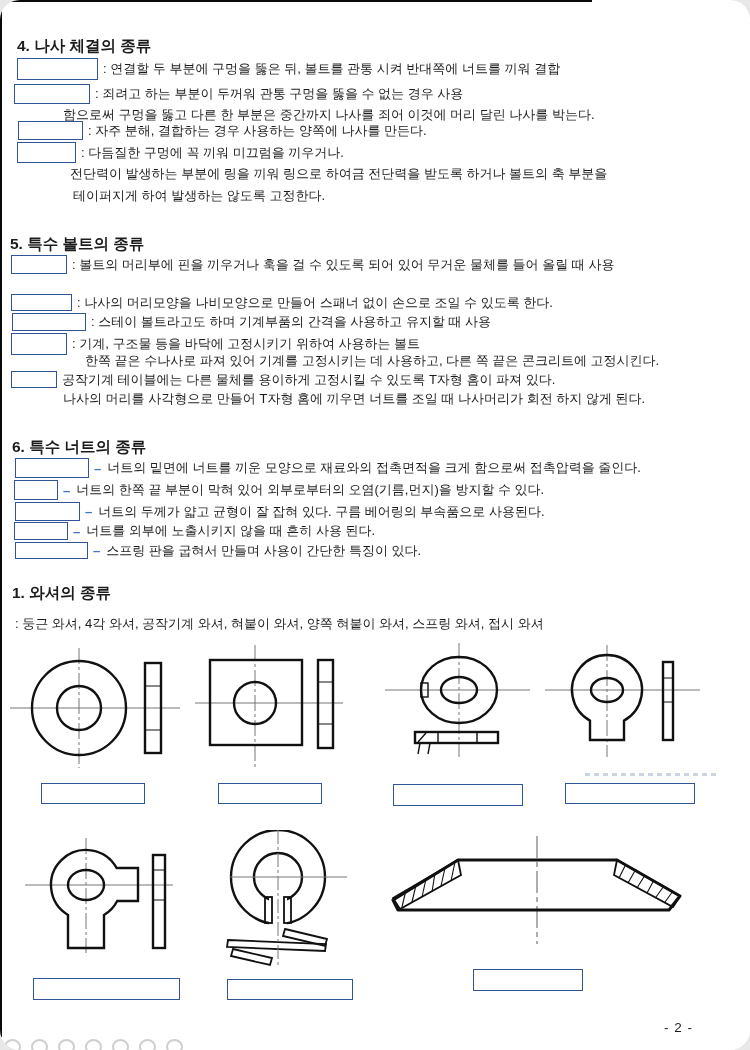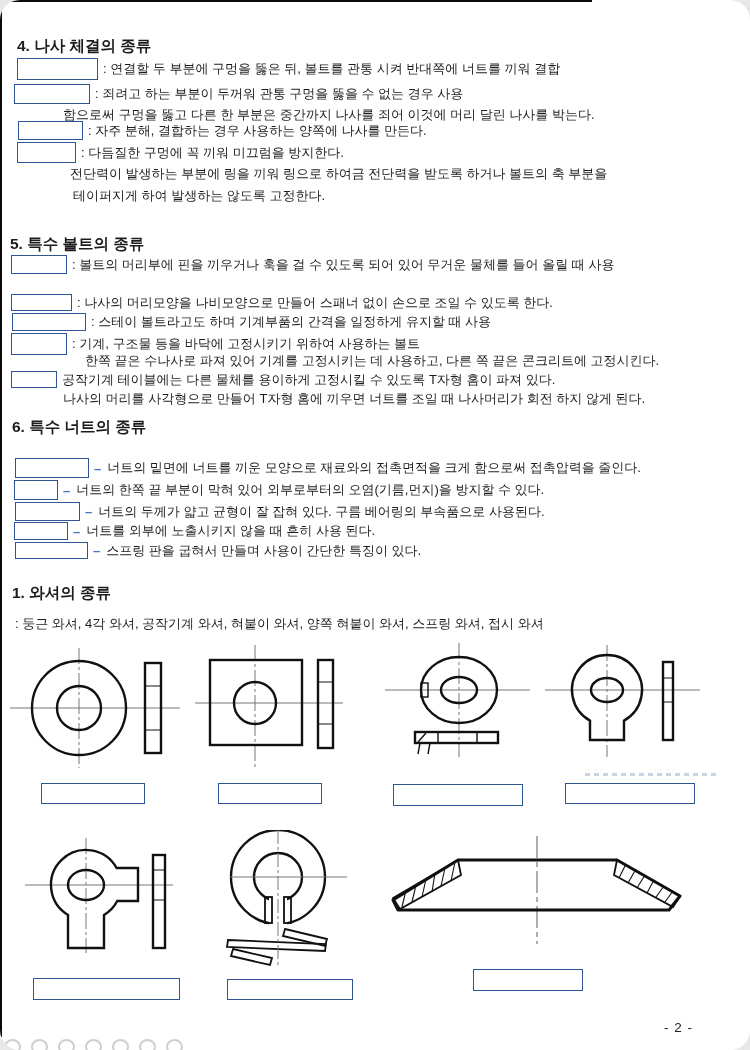--- a/index.html
+++ b/index.html
@@ -59,59 +59,59 @@
   </div>
   <div class="row" style="left:63px;top:106px;height:17px">
     <span class="t">함으로써 구멍을 뚫고 다른 한 부분은 중간까지 나사를 죄어 이것에 머리 달린 나사를 박는다.</span>
   </div>
   <div class="row" style="left:18px;top:121px;height:19px">
     <span class="blank" style="width:65px;height:19px"></span>
     <span class="t">: 자주 분해, 결합하는 경우 사용하는 양쪽에 나사를 만든다.</span>
   </div>
   <div class="row" style="left:17px;top:142px;height:21px">
     <span class="blank" style="width:59px;height:21px"></span>
-    <span class="t">: 다듬질한 구멍에 꼭 끼워 미끄럼을 방지한다.</span>
+    <span class="t">: 다듬질한 구멍에 꼭 끼워 미끄럼을 끼우거나.</span>
   </div>
   <div class="row" style="left:70px;top:165px;height:17px">
     <span class="t">전단력이 발생하는 부분에 링을 끼워 링으로 하여금 전단력을 받도록 하거나 볼트의 축 부분을</span>
   </div>
   <div class="row" style="left:73px;top:187px;height:17px">
     <span class="t">테이퍼지게 하여 발생하는 않도록 고정한다.</span>
   </div>
 
   <div class="sec-title" style="left:10px;top:234px">5. 특수 볼트의 종류</div>
 
   <div class="row" style="left:11px;top:255px;height:19px">
     <span class="blank" style="width:56px;height:19px"></span>
     <span class="t">: 볼트의 머리부에 핀을 끼우거나 훅을 걸 수 있도록 되어 있어 무거운 물체를 들어 올릴 때 사용</span>
   </div>
   <div class="row" style="left:11px;top:294px;height:17px">
     <span class="blank" style="width:61px;height:17px"></span>
     <span class="t">: 나사의 머리모양을 나비모양으로 만들어 스패너 없이 손으로 조일 수 있도록 한다.</span>
   </div>
   <div class="row" style="left:12px;top:313px;height:18px">
     <span class="blank" style="width:74px;height:18px"></span>
-    <span class="t">: 스테이 볼트라고도 하며 기계부품의 간격을 일정하게 유지할 때 사용</span>
+    <span class="t">: 스테이 볼트라고도 하며 기계부품의 간격을 사용하고 유지할 때 사용</span>
   </div>
   <div class="row" style="left:11px;top:333px;height:22px">
     <span class="blank" style="width:56px;height:22px"></span>
     <span class="t">: 기계, 구조물 등을 바닥에 고정시키기 위하여 사용하는 볼트</span>
   </div>
   <div class="row" style="left:85px;top:352px;height:17px">
     <span class="t">한쪽 끝은 수나사로 파져 있어 기계를 고정시키는 데 사용하고, 다른 쪽 끝은 콘크리트에 고정시킨다.</span>
   </div>
   <div class="row" style="left:11px;top:371px;height:17px">
     <span class="blank" style="width:46px;height:17px"></span>
     <span class="t">공작기계 테이블에는 다른 물체를 용이하게 고정시킬 수 있도록 T자형 홈이 파져 있다.</span>
   </div>
   <div class="row" style="left:63px;top:390px;height:17px">
     <span class="t">나사의 머리를 사각형으로 만들어 T자형 홈에 끼우면 너트를 조일 때 나사머리가 회전 하지 않게 된다.</span>
   </div>
 
-  <div class="sec-title" style="left:12px;top:417px">6. 특수 너트의 종류</div>
+  <div class="sec-title" style="left:12px;top:437px">6. 특수 너트의 종류</div>
 
   <div class="row" style="left:15px;top:458px;height:20px">
     <span class="blank" style="width:74px;height:20px"></span>
     <span class="dash">–</span>
     <span class="t">너트의 밑면에 너트를 끼운 모양으로 재료와의 접촉면적을 크게 함으로써 접촉압력을 줄인다.</span>
   </div>
   <div class="row" style="left:14px;top:480px;height:20px">
     <span class="blank" style="width:44px;height:20px"></span>
     <span class="dash">–</span>
     <span class="t">너트의 한쪽 끝 부분이 막혀 있어 외부로부터의 오염(기름,먼지)을 방지할 수 있다.</span>

